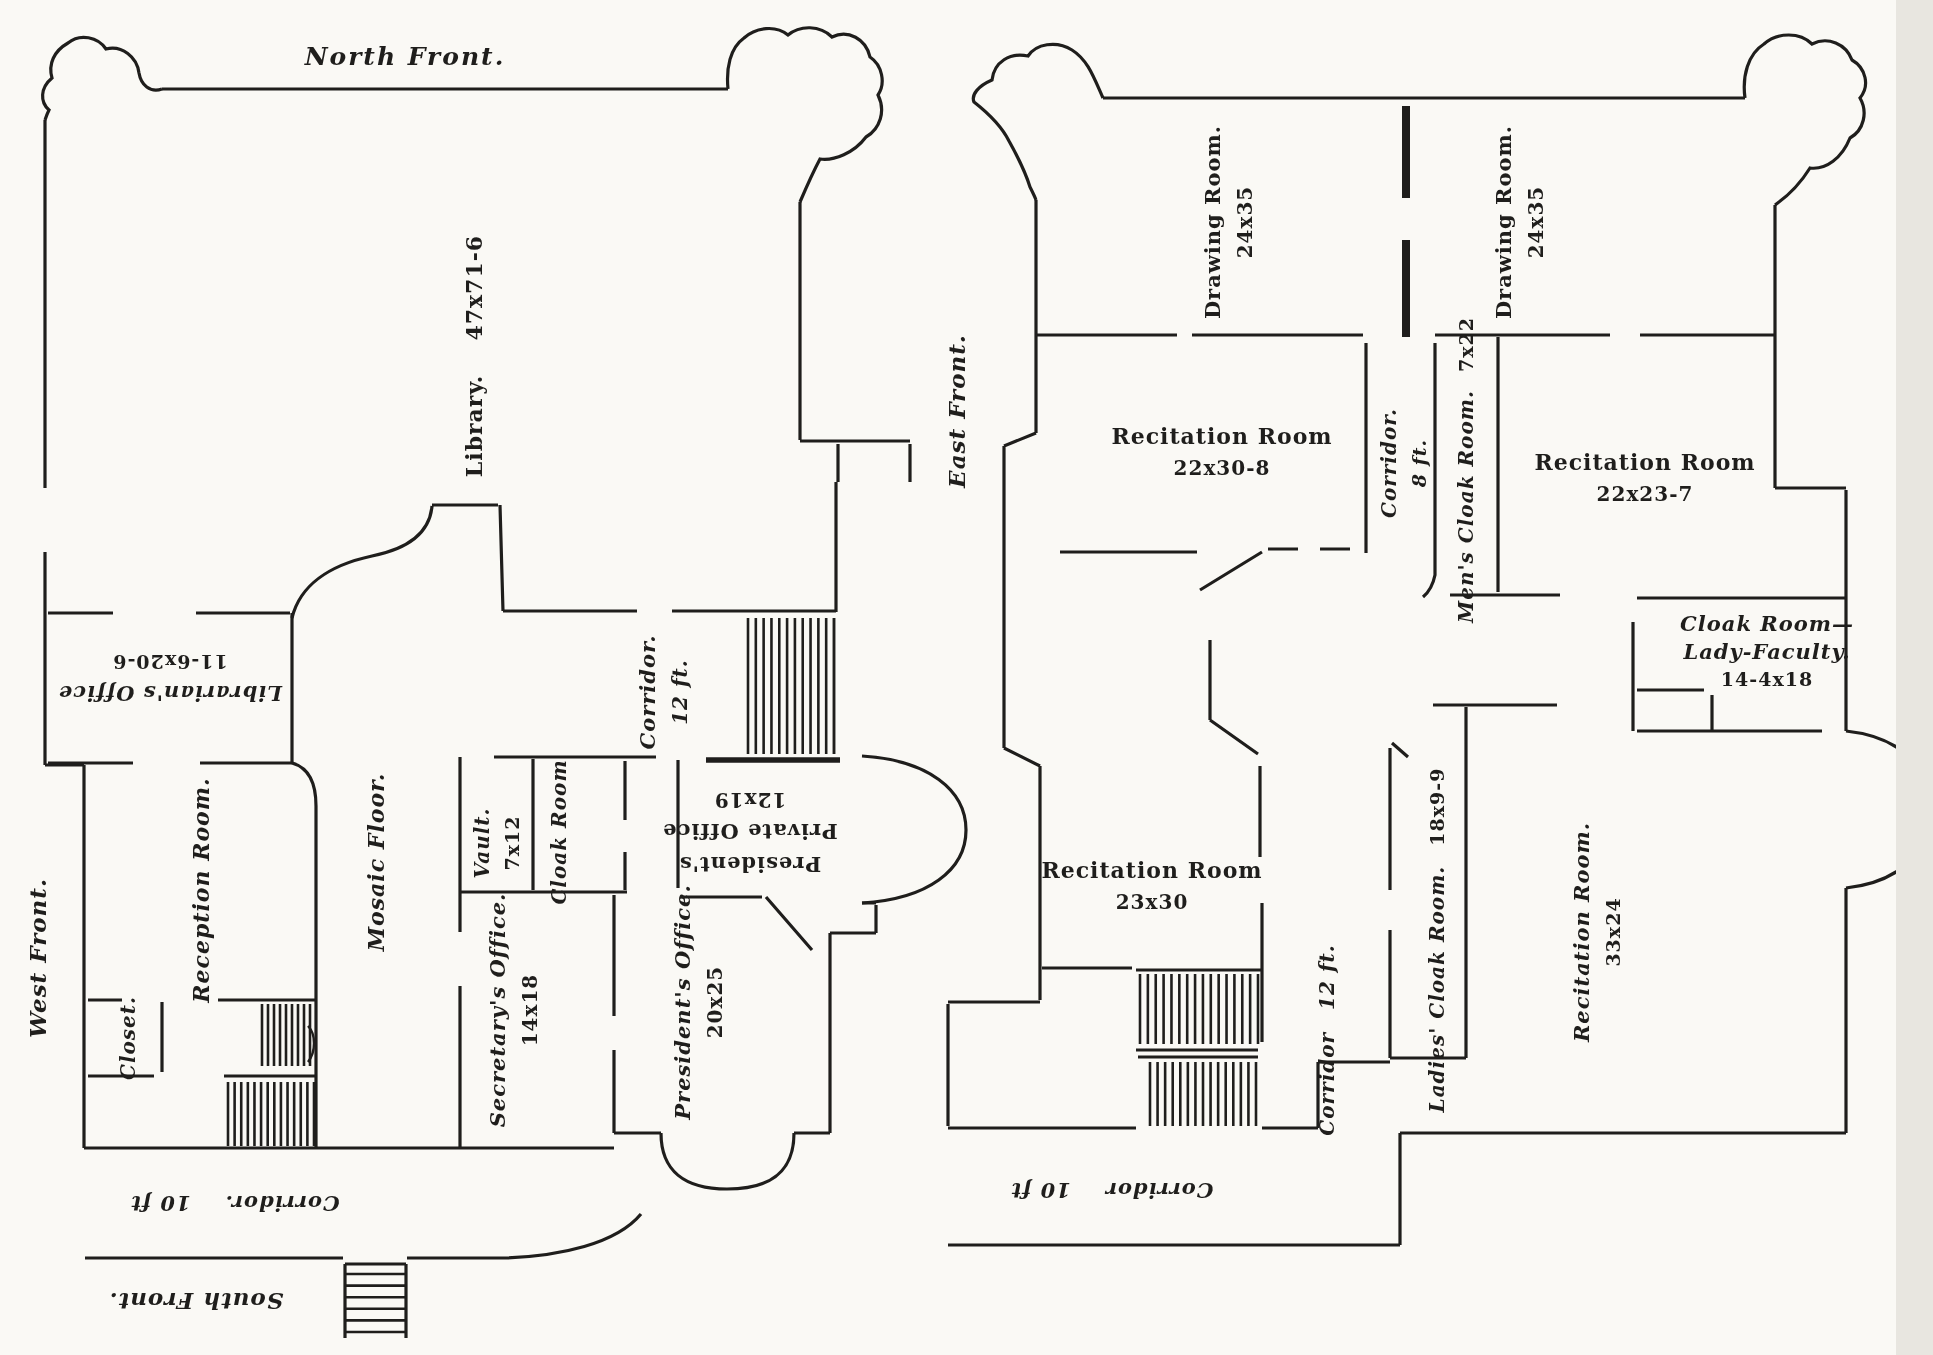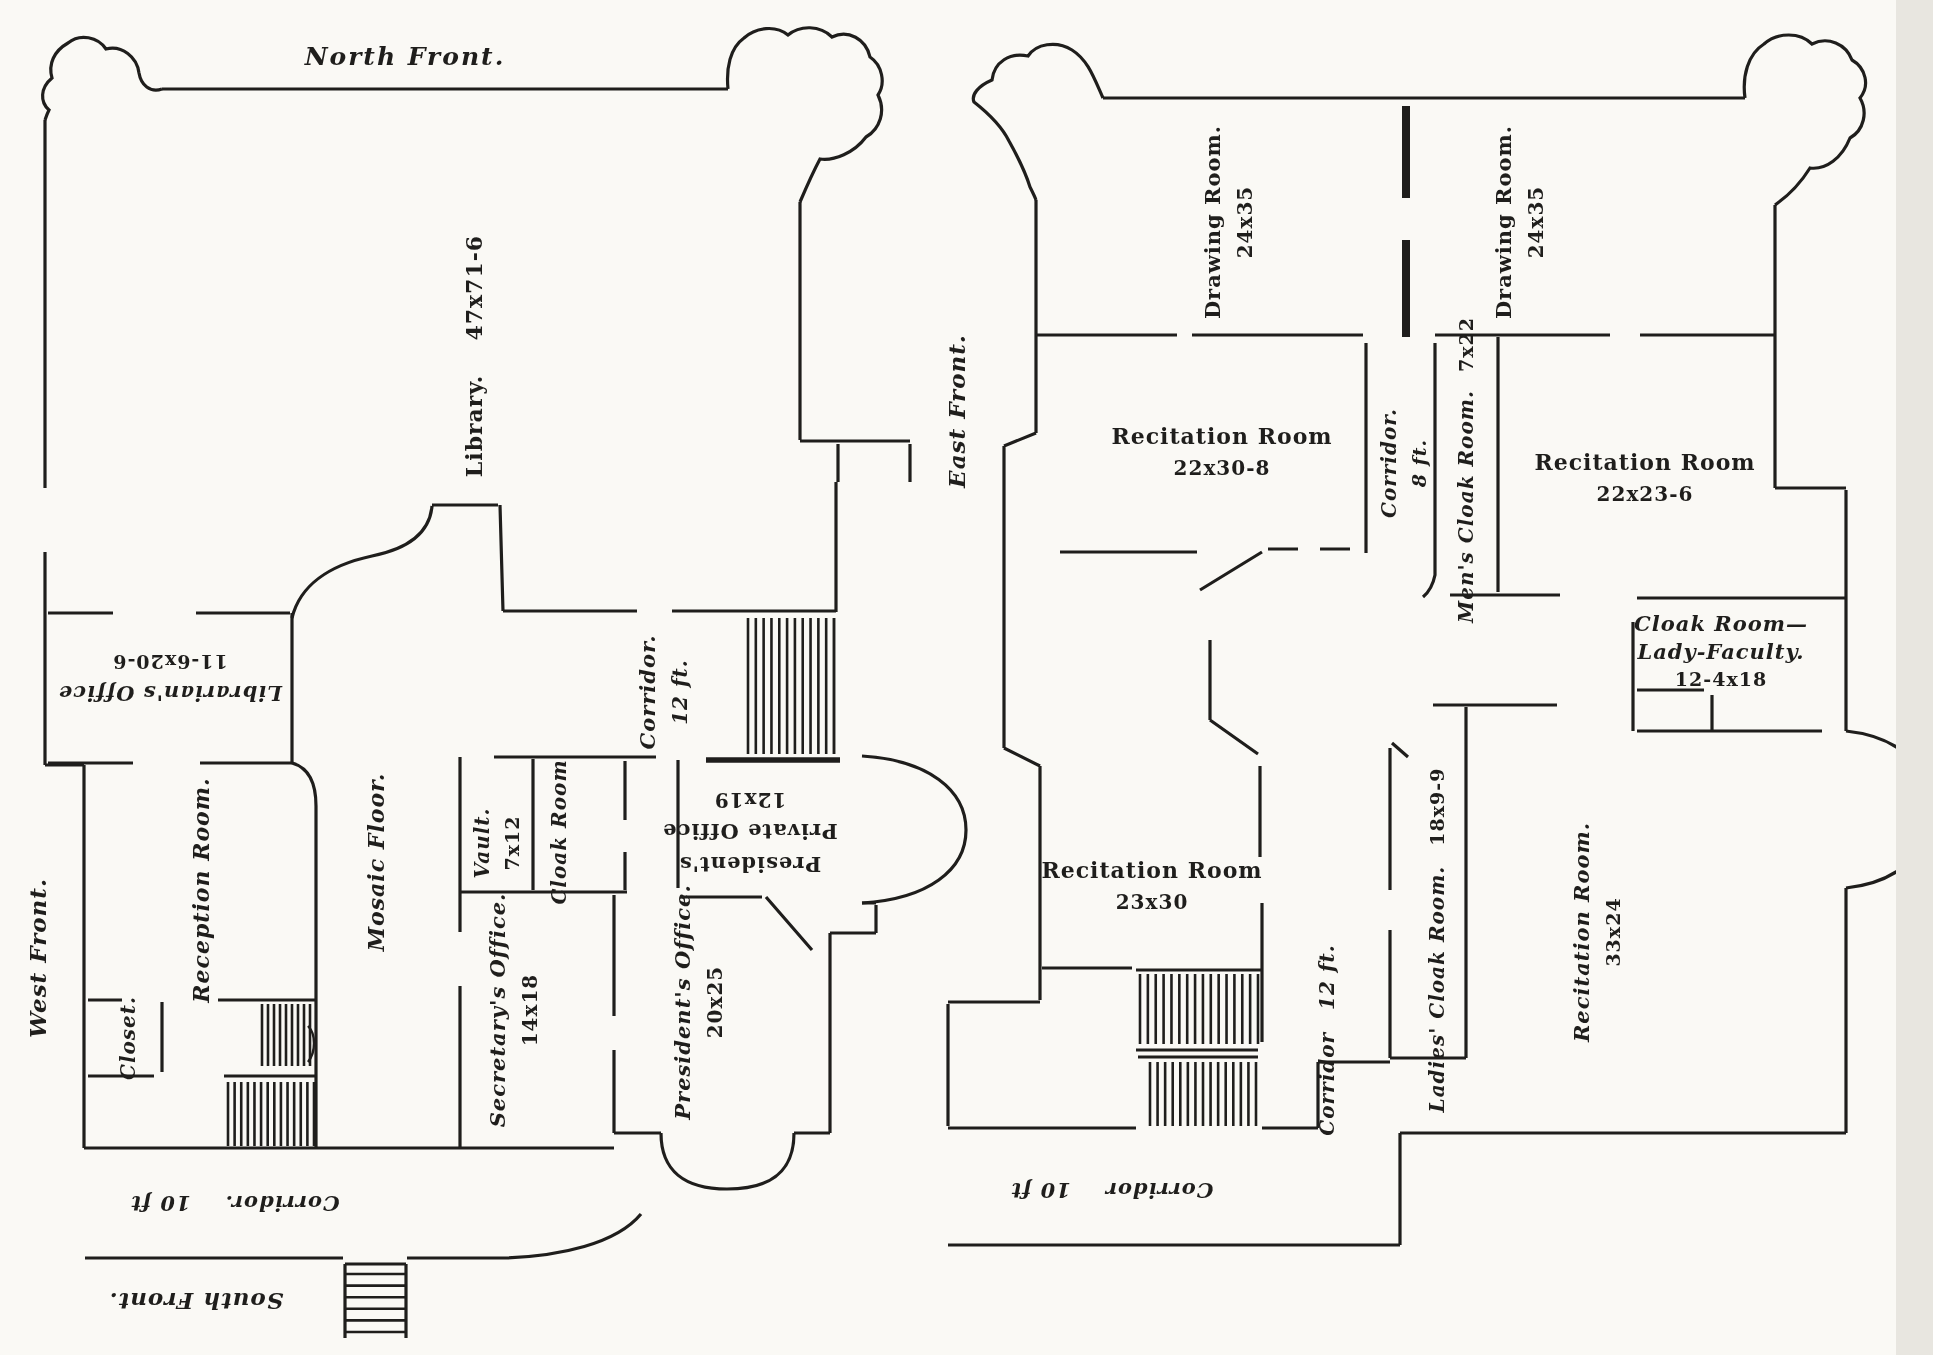--- a/index.html
+++ b/index.html
@@ -244,27 +244,27 @@
     <span class="line it s20">Corridor.</span>
     <span class="line it s19">8 ft.</span>
   </div>
 
   <div class="lbl r90 it s20" style="left:1466px;top:470px;">
     <span>Men's Cloak Room.</span><span class="gsp" style="width:18px;"></span><span class="up s19">7x22</span>
   </div>
 
   <div class="lbl" style="left:1645px;top:478px;">
     <span class="line up s22">Recitation Room</span>
-    <span class="line up s20">22x23-6</span>
-  </div>
-
-  <div class="lbl" style="left:1721px;top:651px;line-height:1.35;">
+    <span class="line up s20">22x23-7</span>
+  </div>
+
+  <div class="lbl" style="left:1767px;top:651px;line-height:1.35;">
     <span class="line it s21">Cloak Room—</span>
     <span class="line it s21">Lady-Faculty.</span>
-    <span class="line up s19">12-4x18</span>
+    <span class="line up s19">14-4x18</span>
   </div>
 
   <div class="lbl" style="left:1152px;top:886px;">
     <span class="line up s22">Recitation Room</span>
     <span class="line up s20">23x30</span>
   </div>
 
   <div class="lbl r90 it s20" style="left:1327px;top:1040px;">
     <span>Corridor</span><span class="gsp" style="width:22px;"></span><span>12 ft.</span>
   </div>

